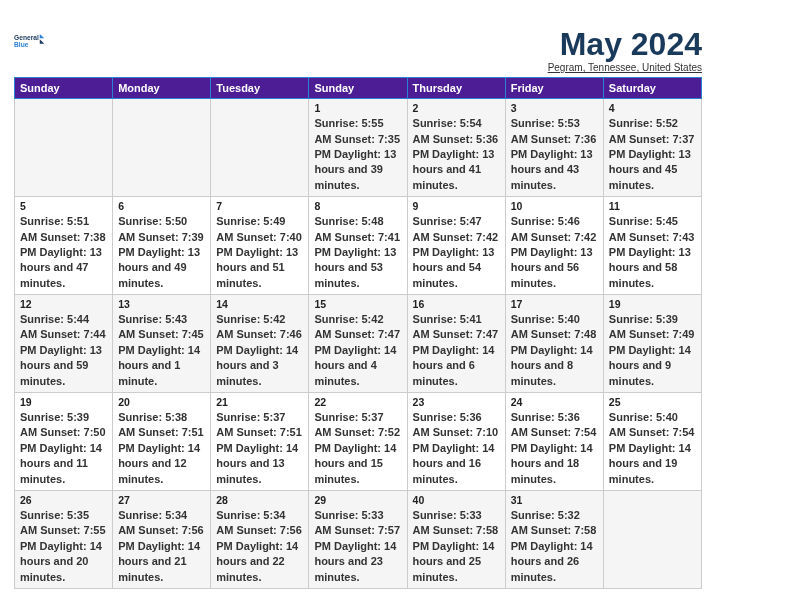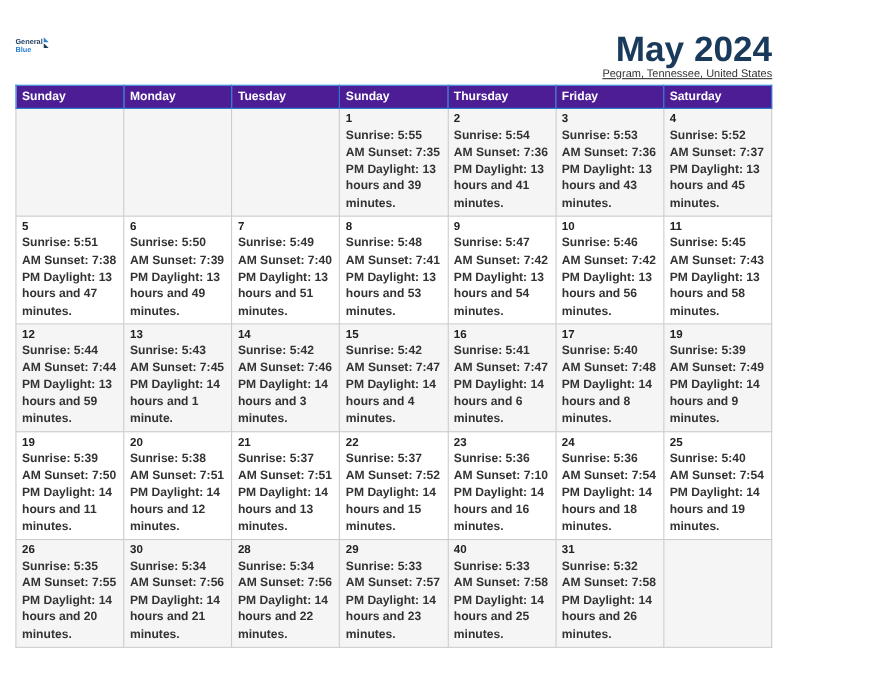--- a/index.html
+++ b/index.html
@@ -127,21 +127,21 @@
           <td>
             <span class="day-num">1</span>
             <div class="cell-info">Sunrise: 5:55 AM
 Sunset: 7:35 PM
 Daylight: 13 hours
 and 39 minutes.</div>
           </td>
           <td>
             <span class="day-num">2</span>
             <div class="cell-info">Sunrise: 5:54 AM
-Sunset: 7:36 PM
+Sunset: 5:36 PM
 Daylight: 13 hours
 and 41 minutes.</div>
           </td>
           <td>
             <span class="day-num">3</span>
             <div class="cell-info">Sunrise: 5:53 AM
 Sunset: 7:36 PM
 Daylight: 13 hours
 and 43 minutes.</div>
           </td>
@@ -308,21 +308,21 @@
         </tr>
         <tr>
           <td>
             <span class="day-num">26</span>
             <div class="cell-info">Sunrise: 5:35 AM
 Sunset: 7:55 PM
 Daylight: 14 hours
 and 20 minutes.</div>
           </td>
           <td>
-            <span class="day-num">30</span>
+            <span class="day-num">27</span>
             <div class="cell-info">Sunrise: 5:34 AM
 Sunset: 7:56 PM
 Daylight: 14 hours
 and 21 minutes.</div>
           </td>
           <td>
             <span class="day-num">28</span>
             <div class="cell-info">Sunrise: 5:34 AM
 Sunset: 7:56 PM
 Daylight: 14 hours

